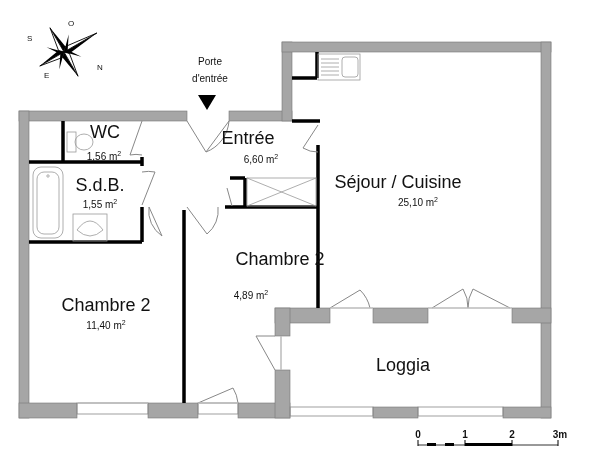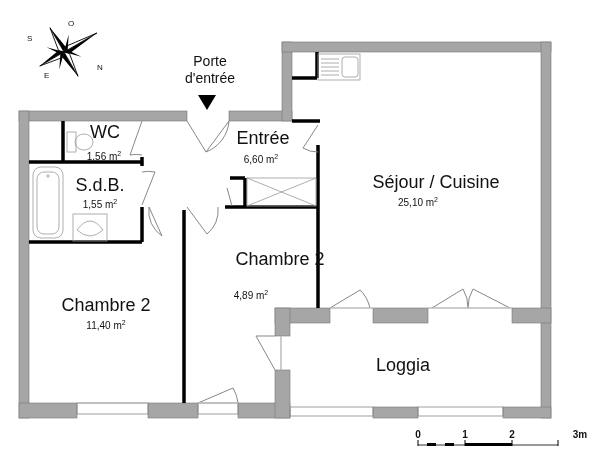--- a/index.html
+++ b/index.html
@@ -2,21 +2,21 @@
 <html><head>
   <meta charset="utf-8">
   <style>
     html, body { margin: 0; padding: 0; background: #ffffff; }
     body { width: 600px; height: 450px; position: relative; overflow: hidden; font-family: "Liberation Sans", sans-serif; }
     .plan { position: absolute; left: 0; top: 0; width: 600px; height: 450px; }
     .lbl { position: absolute; color: #111; white-space: nowrap; transform: translateX(-50%); text-align: center; }
     .room-name { font-size: 18px; }
     .room-area { font-size: 10px; }
     .room-area sup { font-size: 7px; }
-    .entry-lbl { font-size: 14px; line-height: 17px; }
+    .entry-lbl { font-size: 10px; line-height: 17px; }
     .scale-lbl { position: absolute; font-size: 10px; font-weight: bold; color: #111; transform: translateX(-50%); }
     .compass-lbl { position: absolute; font-size: 8px; color: #111; }
   </style>
 </head>
 <body>
 
 <svg class="plan" viewBox="0 0 600 450" xmlns="http://www.w3.org/2000/svg">
 
   <g transform="translate(64,52) rotate(-30)">
     <polygon points="0,-28 4,-4 0,0" fill="#000"></polygon>
@@ -182,30 +182,30 @@
   <div>Porte</div>
   <div>d'entrée</div>
 </div>
 
 <div class="lbl room-name" style="left:105px;top:122px;">WC</div>
 <div class="lbl room-area" style="left:104px;top:150px;"><span>1,56 m</span><sup>2</sup></div>
 
 <div class="lbl room-name" style="left:100px;top:175px;">S.d.B.</div>
 <div class="lbl room-area" style="left:100px;top:198px;"><span>1,55 m</span><sup>2</sup></div>
 
-<div class="lbl room-name" style="left:263px;top:128px;">Entrée</div>
+<div class="lbl room-name" style="left:248px;top:128px;">Entrée</div>
 <div class="lbl room-area" style="left:261px;top:153px;"><span>6,60 m</span><sup>2</sup></div>
 
-<div class="lbl room-name" style="left:436px;top:172px;">Séjour / Cuisine</div>
+<div class="lbl room-name" style="left:398px;top:172px;">Séjour / Cuisine</div>
 <div class="lbl room-area" style="left:418px;top:196px;"><span>25,10 m</span><sup>2</sup></div>
 
 <div class="lbl room-name" style="left:252px;top:249px;margin-left:28px;">Chambre 2</div>
 <div class="lbl room-area" style="left:251px;top:289px;"><span>4,89 m</span><sup>2</sup></div>
 
 <div class="lbl room-name" style="left:106px;top:295px;">Chambre 2</div>
 <div class="lbl room-area" style="left:106px;top:319px;"><span>11,40 m</span><sup>2</sup></div>
 
 <div class="lbl room-name" style="left:403px;top:355px;">Loggia</div>
 
 <span class="scale-lbl" style="left:418px;top:429px;">0</span>
 <span class="scale-lbl" style="left:465px;top:429px;">1</span>
 <span class="scale-lbl" style="left:512px;top:429px;">2</span>
-<span class="scale-lbl" style="left:560px;top:429px;margin-left:20px;">3m</span>
+<span class="scale-lbl" style="left:560px;top:429px;">3m</span>
 
 </body></html>

